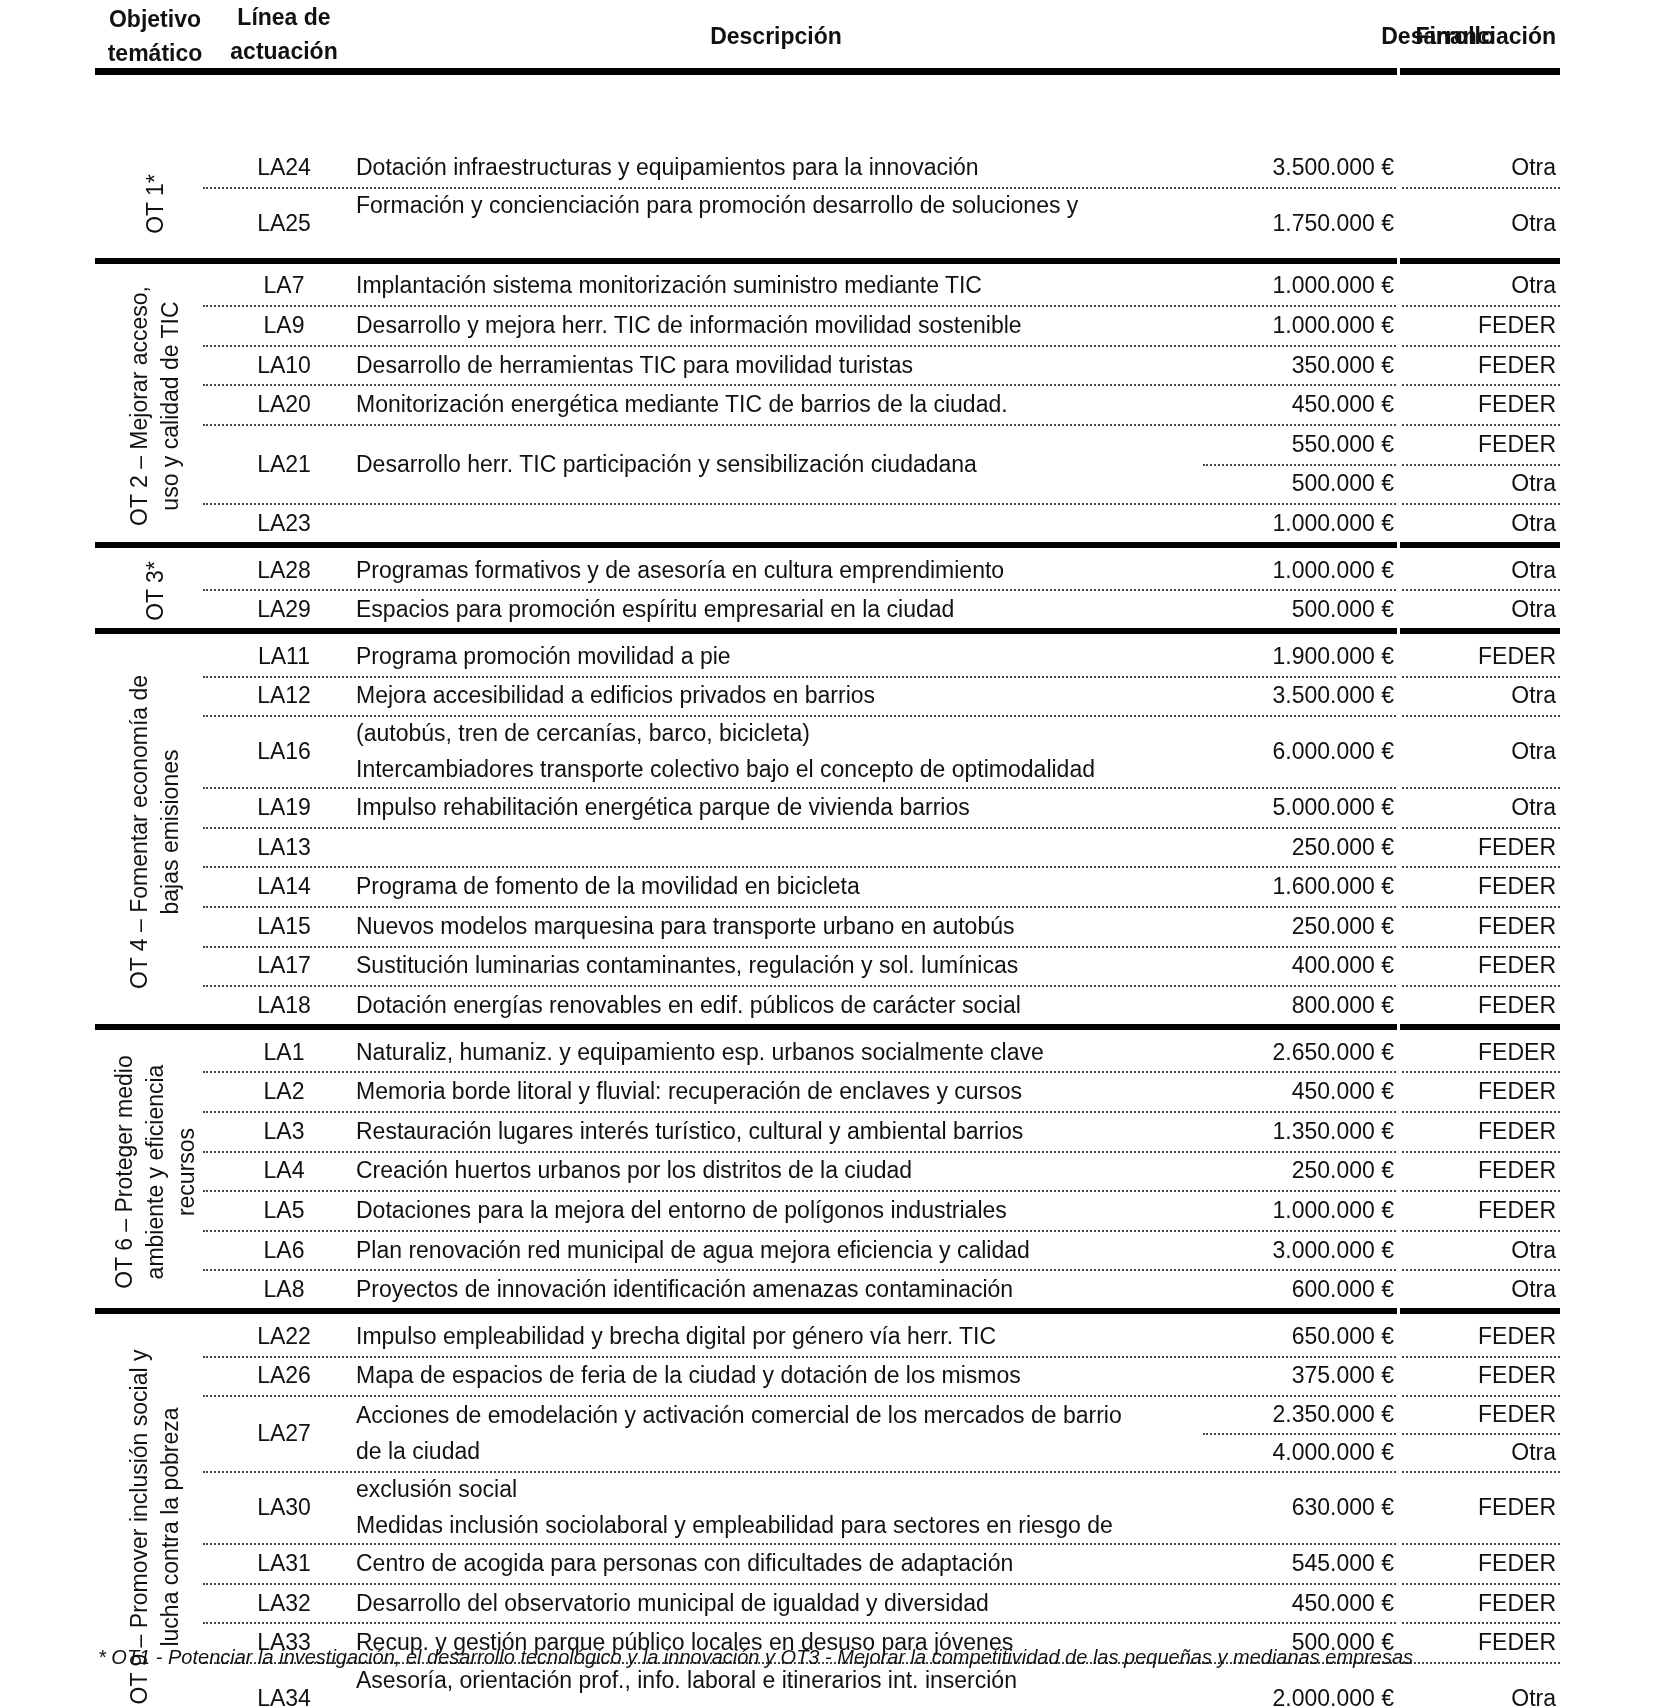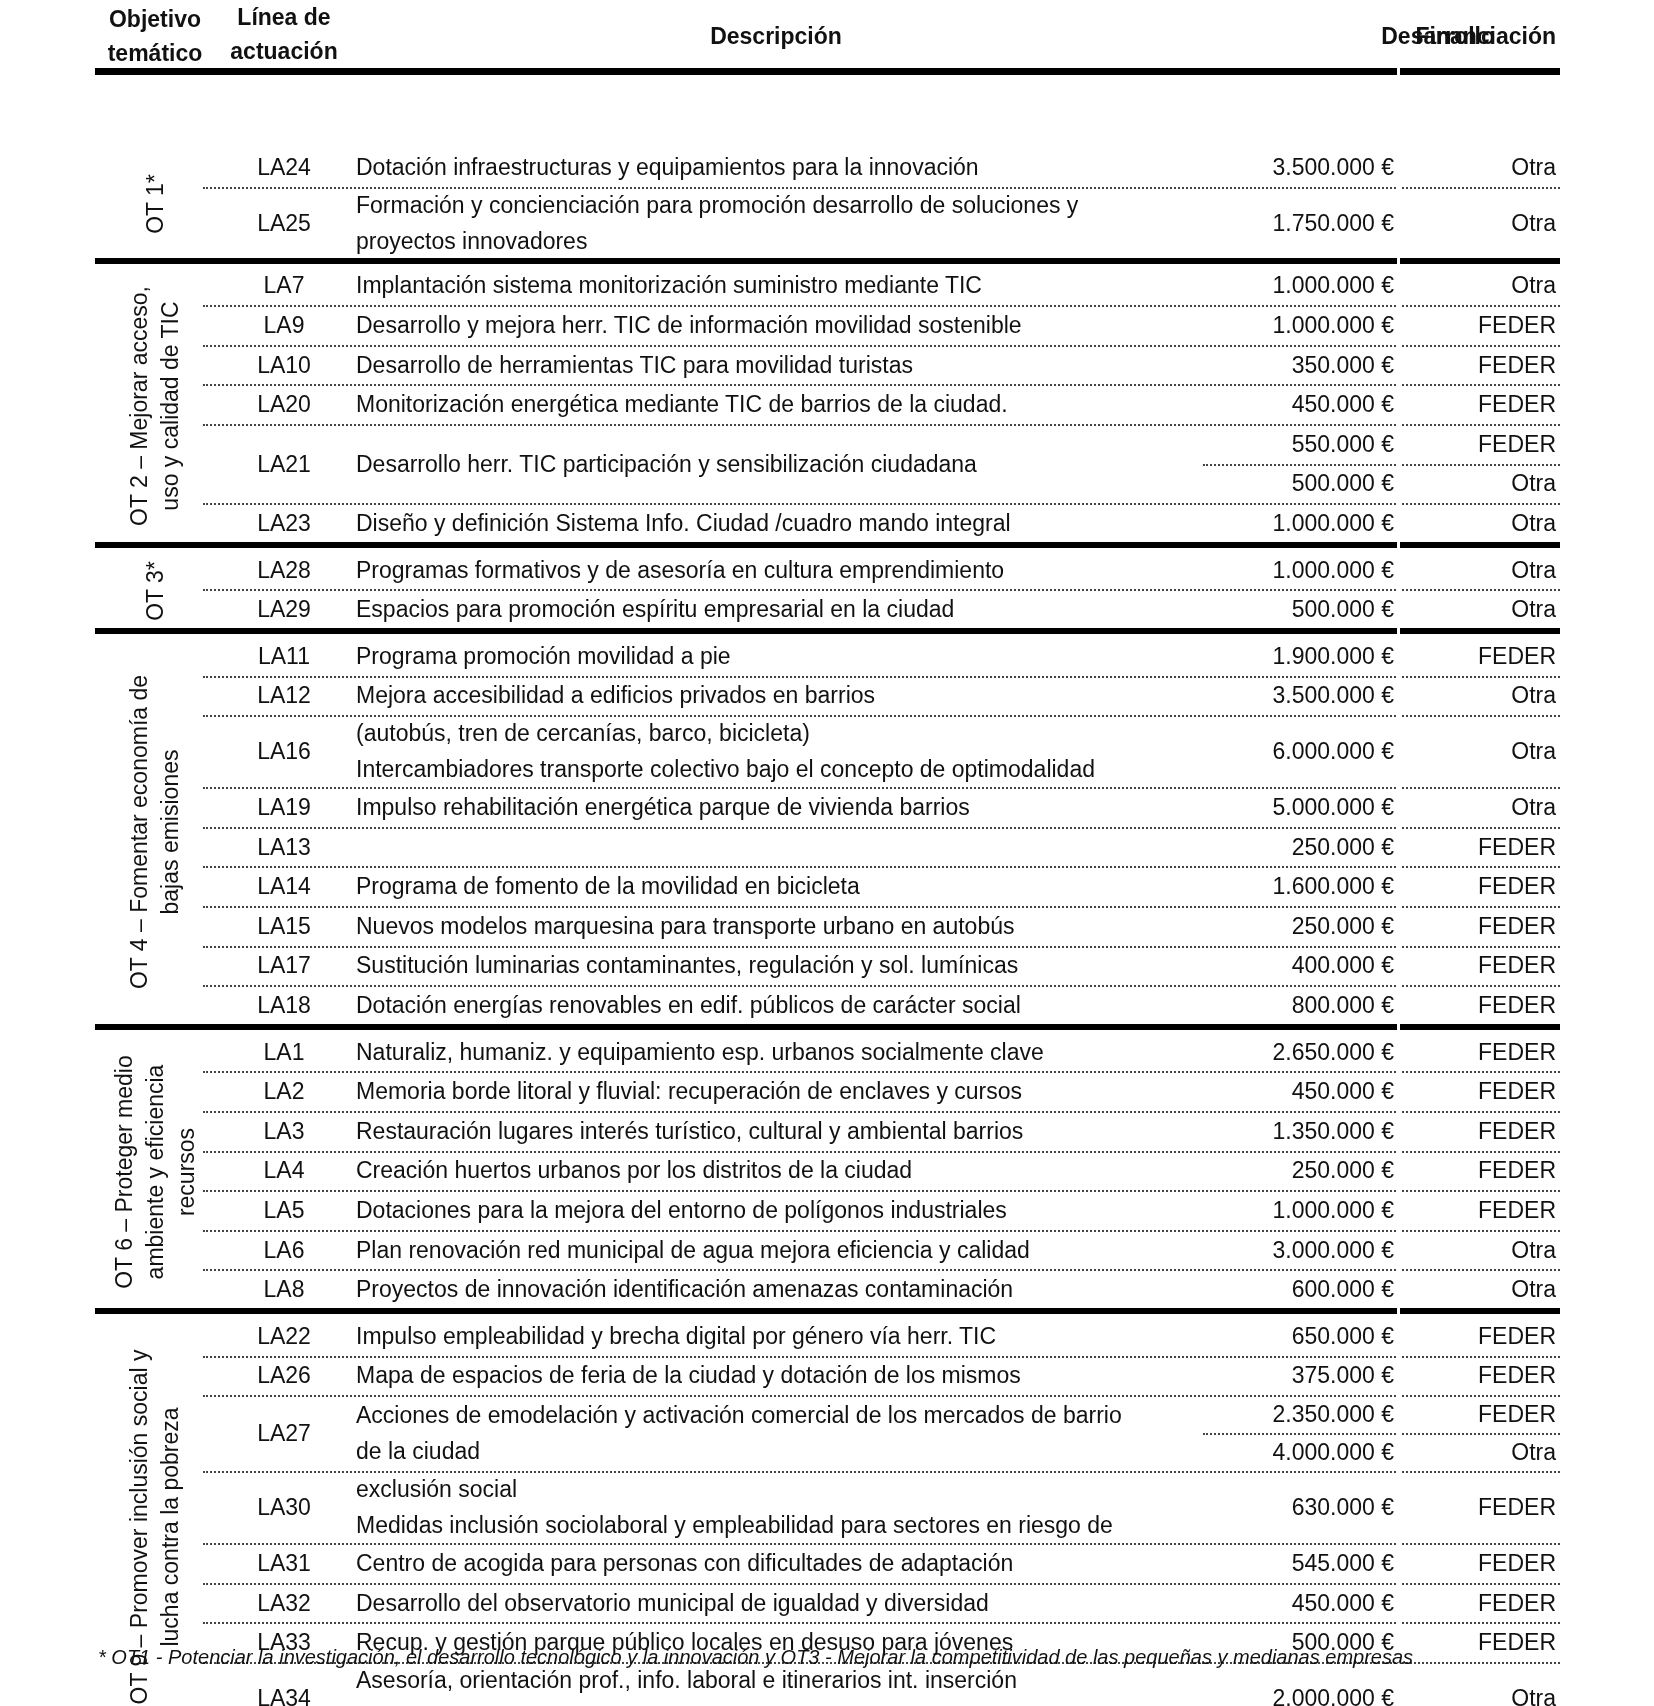--- a/index.html
+++ b/index.html
@@ -52,21 +52,20 @@
         <div class="desc" style="top:1.8000000000000007px">Dotación infraestructuras y equipamientos para la innovación</div>
           <div class="amt" style="top:4.800000000000001px;line-height:30px">3.500.000 €</div>
           <div class="fin" style="top:4.800000000000001px;line-height:30px">Otra</div>
         <div class="vsep" style="left:1183px;top:0;height:39.6px"></div>
       </div>
         <div class="dot" style="left:108px;width:1357px;top:114.6px"></div>
         <div class="row" style="top:114.6px;height:72px">
         <div class="la" style="top:21px;line-height:30px">LA25</div>
         <div class="desc" style="top:0px">
             <div>Formación y concienciación para promoción desarrollo de soluciones y</div>
-            <div>proyectos innovadores</div>
           </div>
           <div class="amt" style="top:21px;line-height:30px">1.750.000 €</div>
           <div class="fin" style="top:21px;line-height:30px">Otra</div>
         <div class="vsep" style="left:1183px;top:0;height:72px"></div>
       </div>
         <div class="gsep-a" style="top:185.6px"></div>
         <div class="gsep-b" style="top:185.6px"></div>
         <div class="glabel" style="top:75px;height:114.6px;bottom:auto">
           <div class="rot">
             <div>OT 1*</div>
@@ -112,21 +111,20 @@
           <div class="amt" style="top:4.800000000000001px;line-height:30px">550.000 €</div>
           <div class="fin" style="top:4.800000000000001px;line-height:30px">FEDER</div>
           <div class="dot" style="left:988px;width:357px;top:39.6px"></div>
           <div class="amt" style="top:44.400000000000006px;line-height:30px">500.000 €</div>
           <div class="fin" style="top:44.400000000000006px;line-height:30px">Otra</div>
         <div class="vsep" style="left:1183px;top:0;height:79.2px"></div>
       </div>
         <div class="dot" style="left:108px;width:1357px;top:431.20000000000005px"></div>
         <div class="row" style="top:431.20000000000005px;height:39.6px">
         <div class="la" style="top:4.800000000000001px;line-height:30px">LA23</div>
-        <div class="desc" style="top:1.8000000000000007px">Diseño y definición Sistema Info. Ciudad /cuadro mando integral</div>
           <div class="amt" style="top:4.800000000000001px;line-height:30px">1.000.000 €</div>
           <div class="fin" style="top:4.800000000000001px;line-height:30px">Otra</div>
         <div class="vsep" style="left:1183px;top:0;height:39.6px"></div>
       </div>
         <div class="gsep-a" style="top:469.80000000000007px"></div>
         <div class="gsep-b" style="top:469.80000000000007px"></div>
         <div class="glabel" style="top:193.6px;height:280.20000000000005px;bottom:auto">
           <div class="rot">
             <div>OT 2 – Mejorar acceso,</div>
             <div>uso y calidad de TIC</div>

